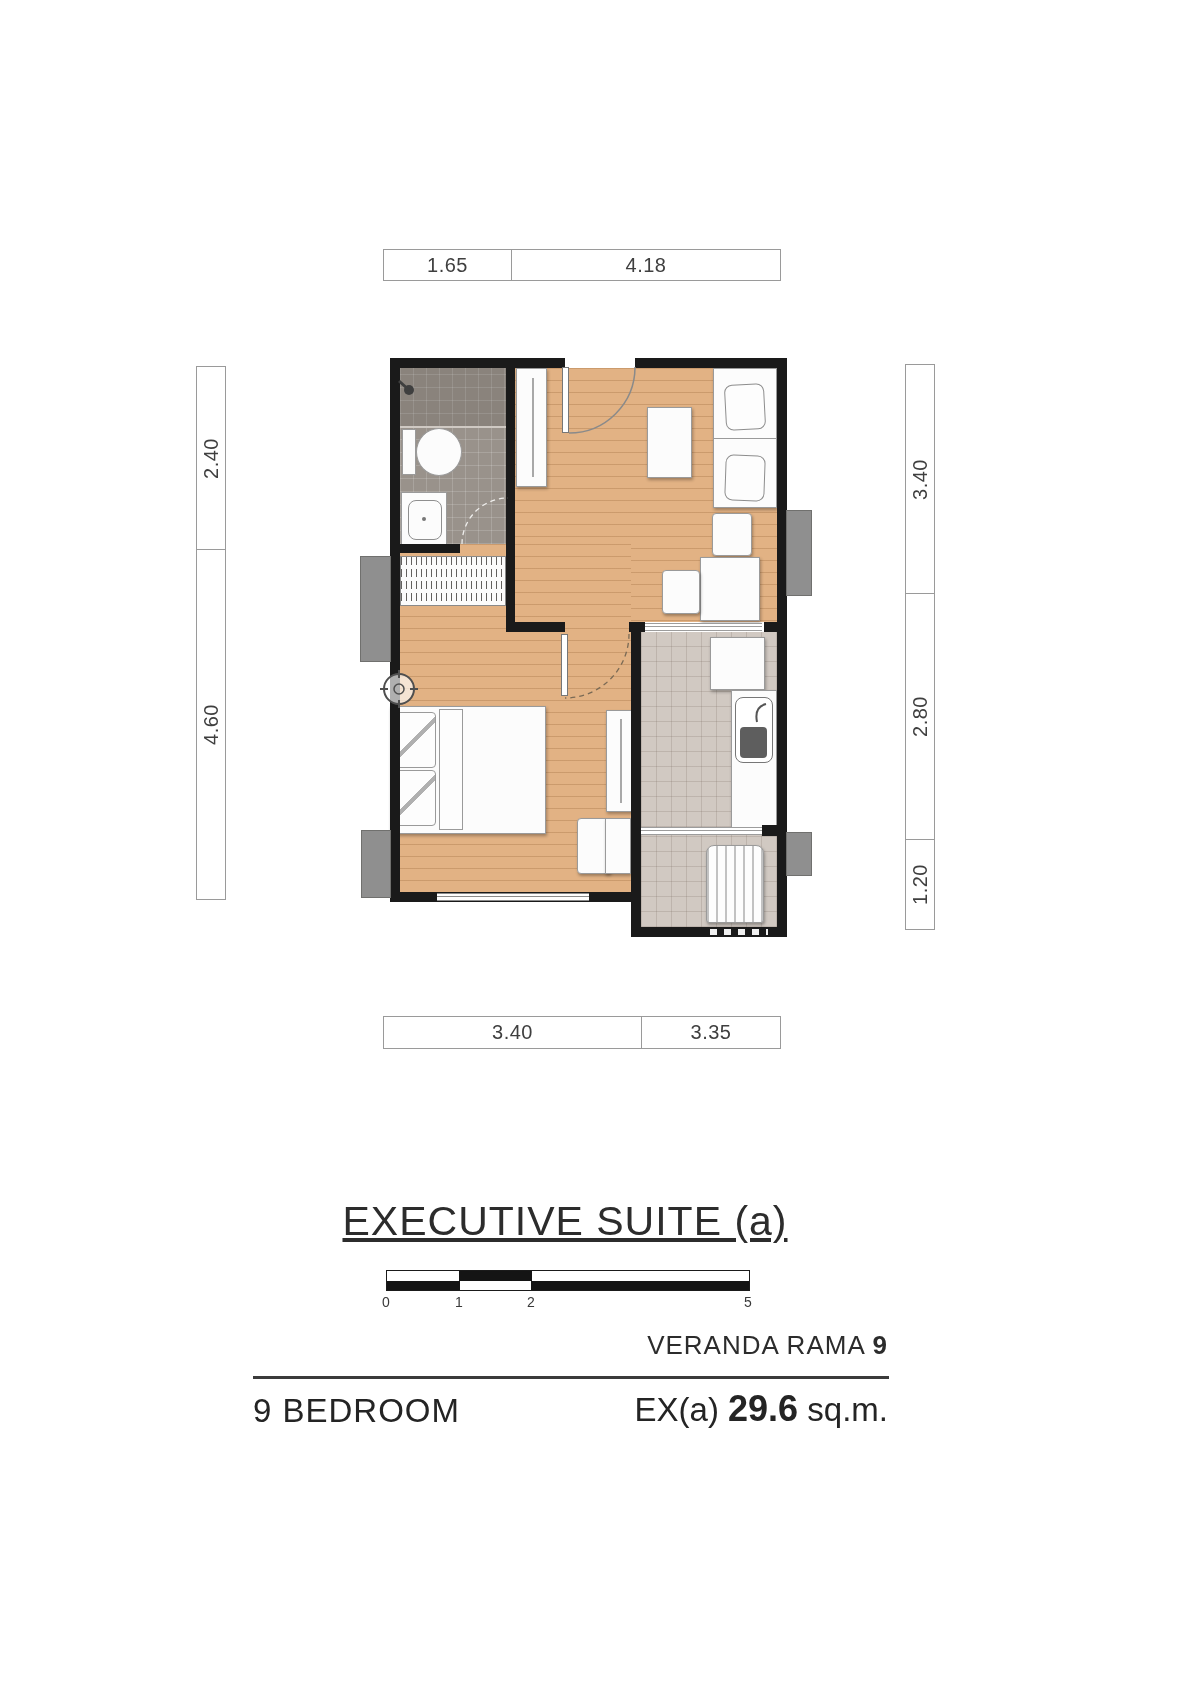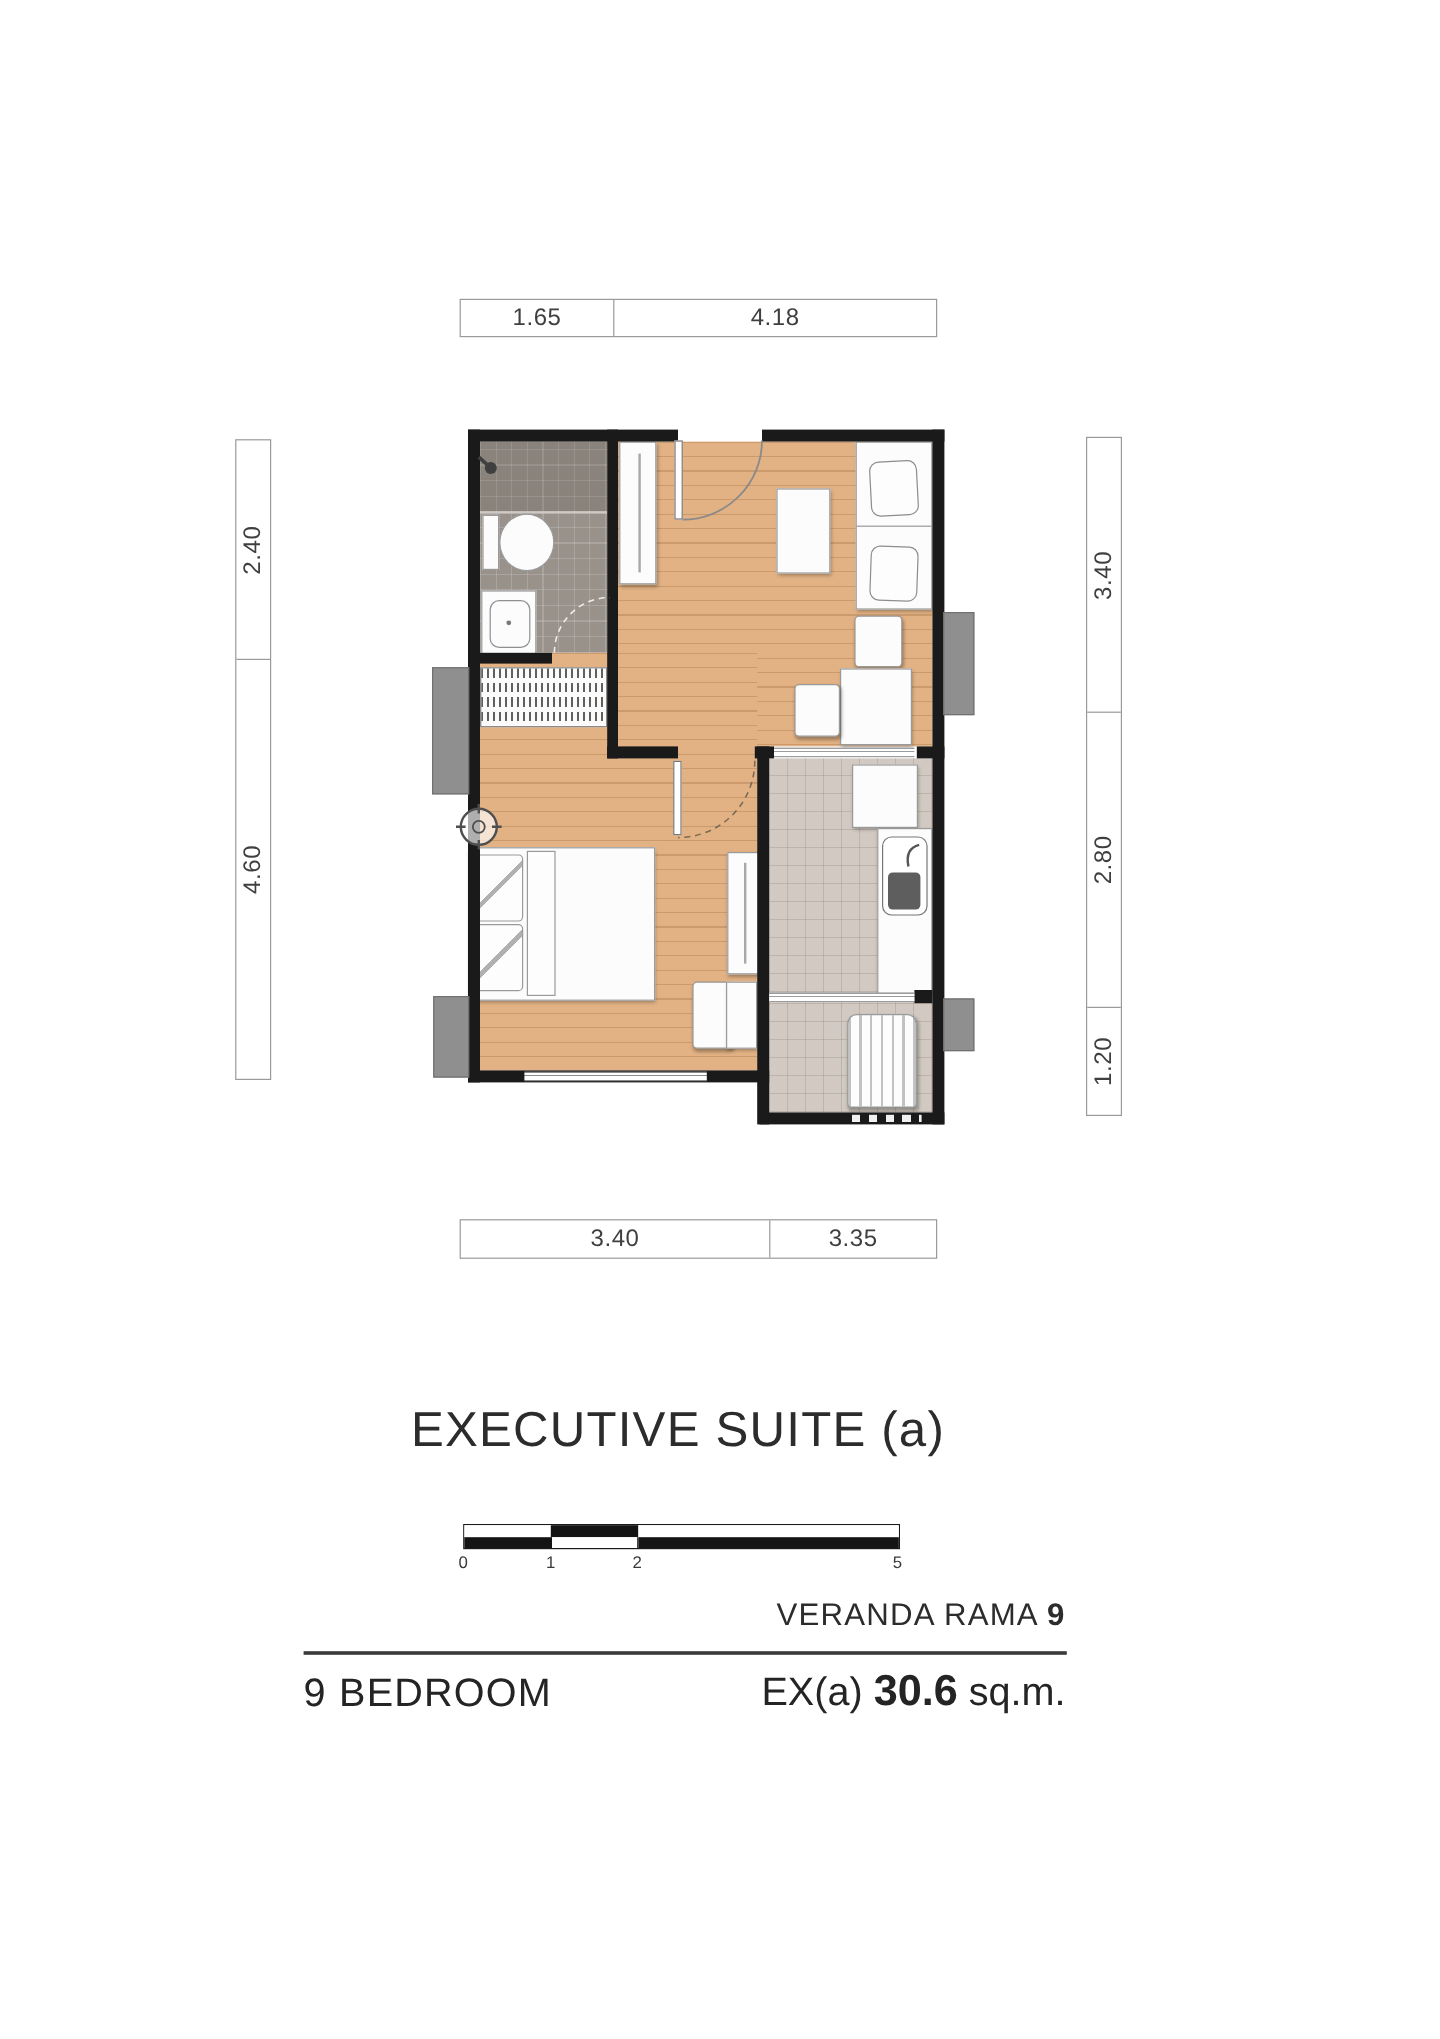--- a/index.html
+++ b/index.html
@@ -175,21 +175,21 @@
       <circle cx="399" cy="689" r="5" stroke-width="1.5"></circle>
       <path d="M399,670 v8 M399,700 v8 M380,689 h8 M410,689 h8" stroke-width="2"></path>
     </g>
     <g>
       <circle cx="409" cy="390" r="5" fill="#3f3f3f"></circle>
       <path d="M409,390 L399,381" stroke="#3f3f3f" stroke-width="3"></path>
     </g>
     <path d="M766,704 q-12,3 -9,18" fill="none" stroke="#555" stroke-width="2"></path>
   </svg>
 
-  <div class="abs title" style="left:330px;top:1168px;width:470px;">EXECUTIVE SUITE (a)</div>
+  <div class="abs title" style="left:330px;top:1198px;width:470px;text-decoration:underline;">EXECUTIVE SUITE (a)</div>
 
   <div class="abs sbar" style="left:386px;top:1270px;width:364px;height:21px;">
     <div class="srow">
       <div class="sseg w" style="width:73px;"></div>
       <div class="sseg b" style="width:72px;"></div>
       <div class="sseg w" style="flex:1;border-right:none;"></div>
     </div>
     <div class="srow">
       <div class="sseg b" style="width:73px;"></div>
       <div class="sseg w" style="width:72px;"></div>
@@ -200,16 +200,16 @@
   <div class="slabel" style="left:455px;top:1294px;">1</div>
   <div class="slabel" style="left:527px;top:1294px;">2</div>
   <div class="slabel" style="left:744px;top:1294px;">5</div>
 
   <div class="abs project" style="left:450px;top:1330px;width:438px;">
     <span>VERANDA RAMA </span><b>9</b>
   </div>
   <div class="abs hline" style="left:253px;top:1376px;width:636px;height:3px;"></div>
   <div class="abs unit" style="left:253px;top:1392px;">9 BEDROOM</div>
   <div class="abs arealine" style="left:450px;top:1388px;width:438px;">
-    <span>EX(a) </span><span class="big">30.6</span><span> sq.m.</span>
+    <span>EX(a) </span><span class="big">29.6</span><span> sq.m.</span>
   </div>
 
 </div>
 
 </body></html>

